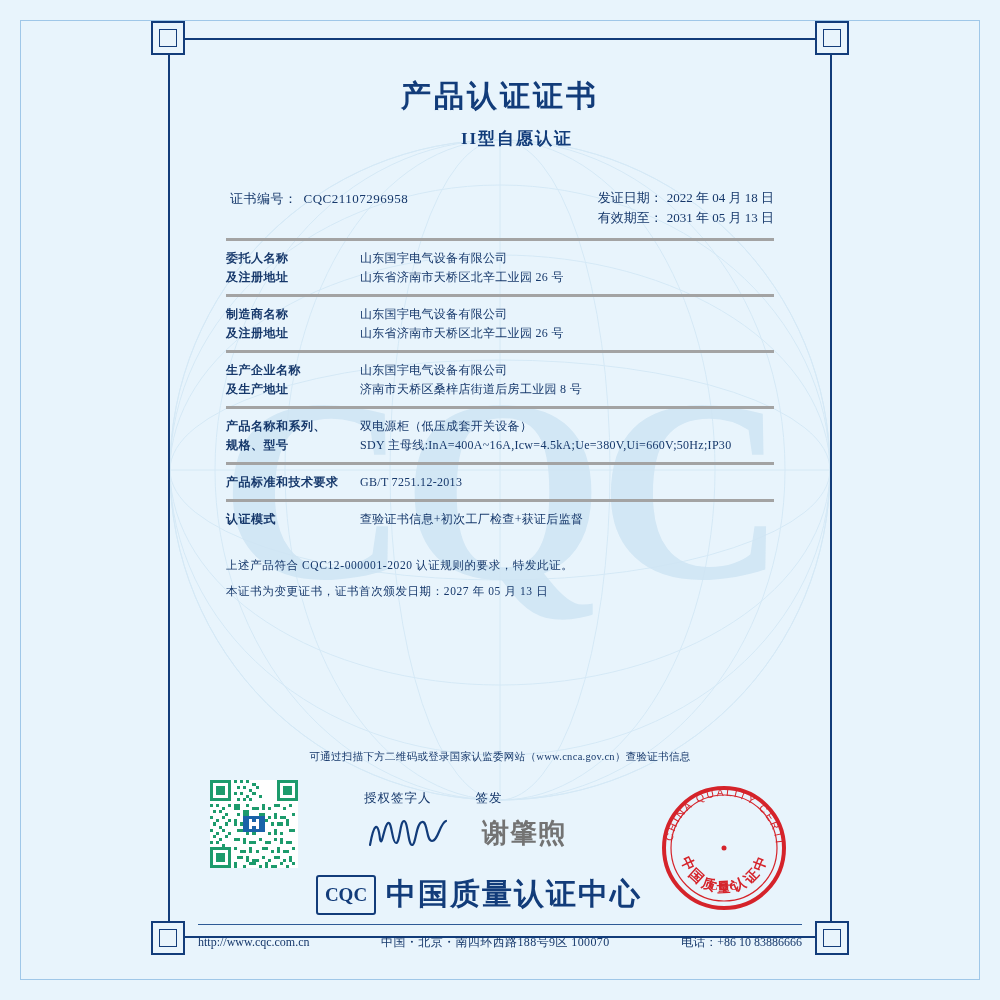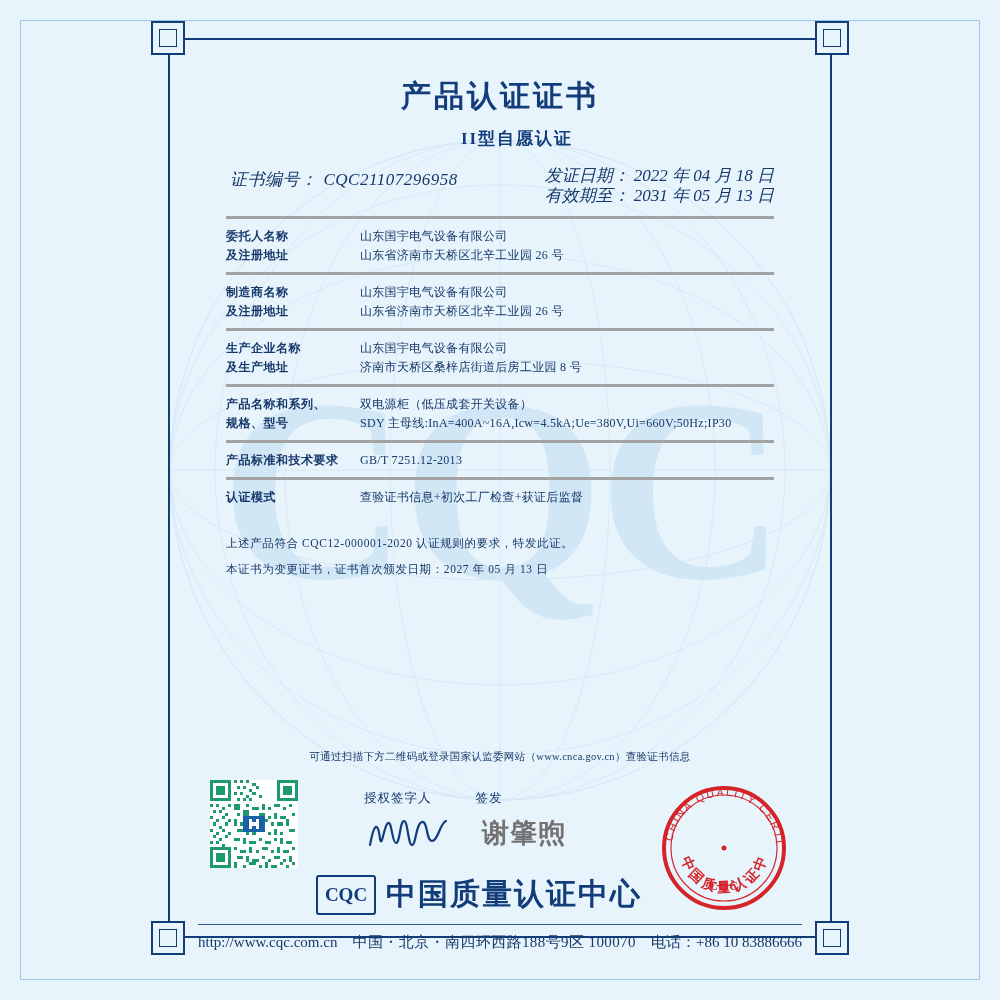--- a/index.html
+++ b/index.html
@@ -113,26 +113,25 @@
     font-size: 17px;
     font-weight: bold;
     color: #123c7a;
     letter-spacing: 2px;
     padding-left: 34px;
   }
 
   
   .meta {
     position: relative;
-    margin-top: 16px;
+    margin-top: 38px;
     height: 46px;
-    font-size: 17px;
+    font-size: 13px;
     color: #16386b;
     font-family: "Liberation Serif", serif;
-    font-style: italic;
   }
   .meta .cert-no {
     position: absolute;
     left: 62px;
     top: 2px;
     letter-spacing: .5px;
   }
   .meta .cert-no .lbl { margin-right: 6px; }
   .meta .dates {
     position: absolute;
@@ -286,21 +285,21 @@
     top: 886px;
     border-top: 1px solid #2d5a96;
   }
   .footer {
     position: absolute;
     left: 30px;
     right: 30px;
     top: 894px;
     height: 20px;
     font-family: "Liberation Serif", serif;
-    font-size: 15px;
+    font-size: 12px;
     color: #16386b;
     display: flex;
     justify-content: space-between;
     align-items: center;
   }
   .footer .mid { letter-spacing: .4px; }
 </style>
 </head>
 <body>
 

